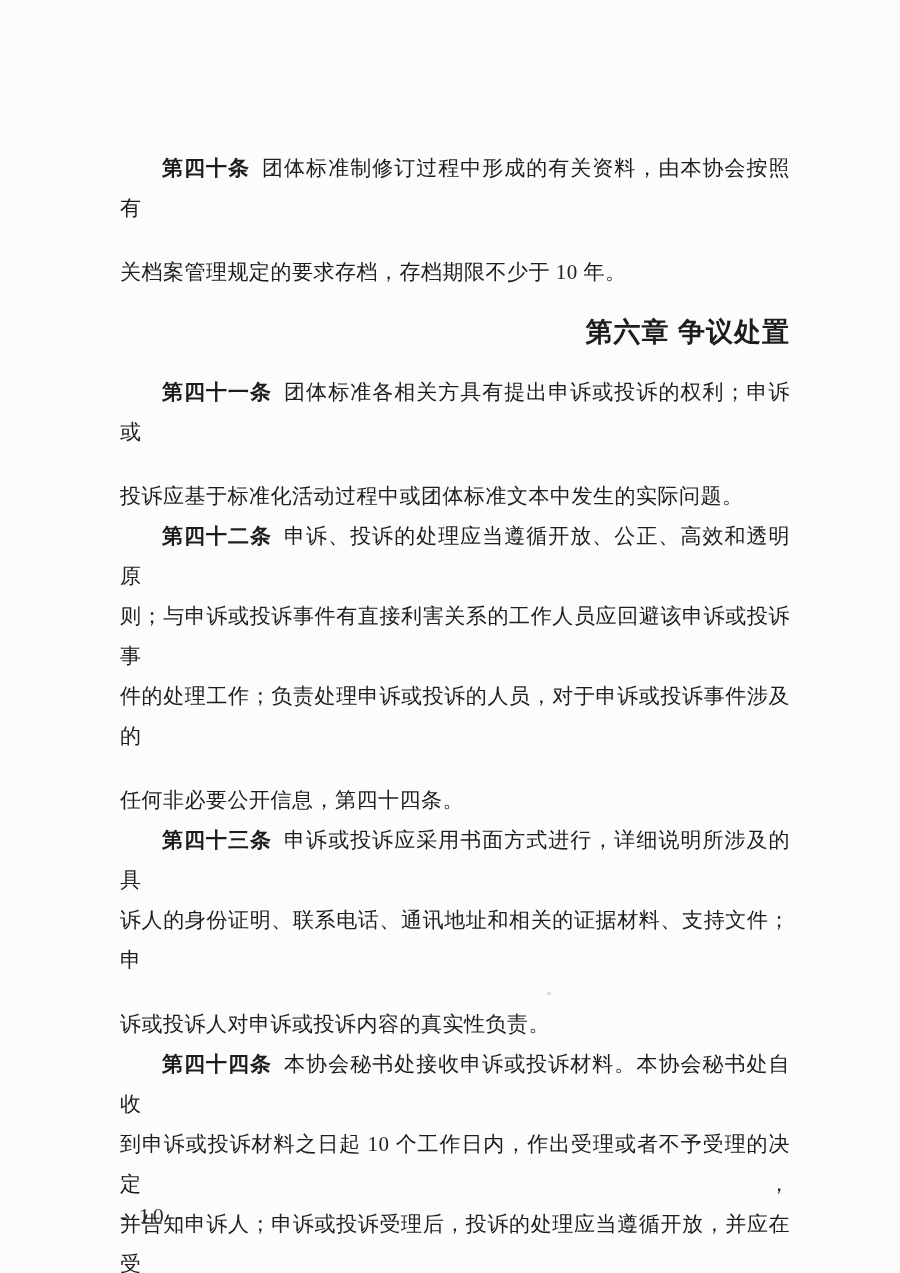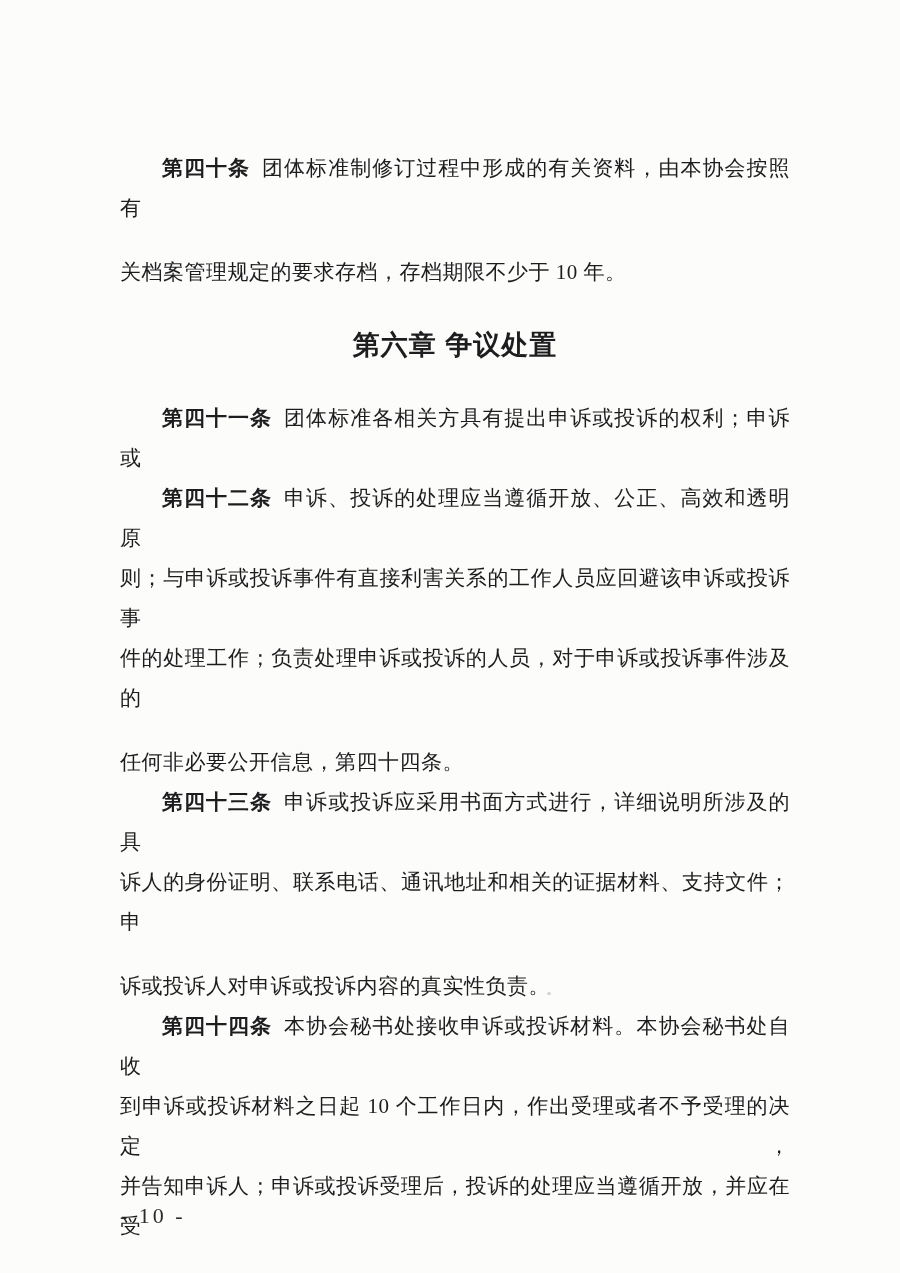--- a/index.html
+++ b/index.html
@@ -37,22 +37,22 @@
   .lead {
     font-family: "Liberation Sans", "DejaVu Sans", sans-serif;
     font-weight: 700;
     margin-right: 12px;
   }
   .chapter {
     font-family: "Liberation Sans", "DejaVu Sans", sans-serif;
     font-weight: 700;
     font-size: 27px;
     line-height: 44px;
-    text-align: center;
-    margin: 31px 0;
+    text-align: right;
+    margin: 18px 0;
     letter-spacing: 1px;
   }
   .page-number {
     position: absolute;
     left: 120px;
     top: 1202px;
     font-size: 22px;
     line-height: 28px;
     letter-spacing: 3px;
     color: #2a2a2c;
@@ -73,20 +73,21 @@
 
 <div class="page">
   <div class="doc-body">
       <div class="para">
         <div class="line first"><span class="lead">第四十条</span>团体标准制修订过程中形成的有关资料，由本协会按照有</div>
         <div class="line endline">关档案管理规定的要求存档，存档期限不少于 10 年。</div>
       </div>
       <div class="chapter">第六章 争议处置</div>
       <div class="para">
         <div class="line first"><span class="lead">第四十一条</span>团体标准各相关方具有提出申诉或投诉的权利；申诉或</div>
+        <div class="line endline">投诉应基于标准化活动过程中或团体标准文本中发生的实际问题。</div>
       </div>
       <div class="para">
         <div class="line first"><span class="lead">第四十二条</span>申诉、投诉的处理应当遵循开放、公正、高效和透明原</div>
         <div class="line">则；与申诉或投诉事件有直接利害关系的工作人员应回避该申诉或投诉事</div>
         <div class="line">件的处理工作；负责处理申诉或投诉的人员，对于申诉或投诉事件涉及的</div>
         <div class="line endline">任何非必要公开信息，第四十四条。</div>
       </div>
       <div class="para">
         <div class="line first"><span class="lead">第四十三条</span>申诉或投诉应采用书面方式进行，详细说明所涉及的具</div>
         <div class="line">诉人的身份证明、联系电话、通讯地址和相关的证据材料、支持文件；申</div>

